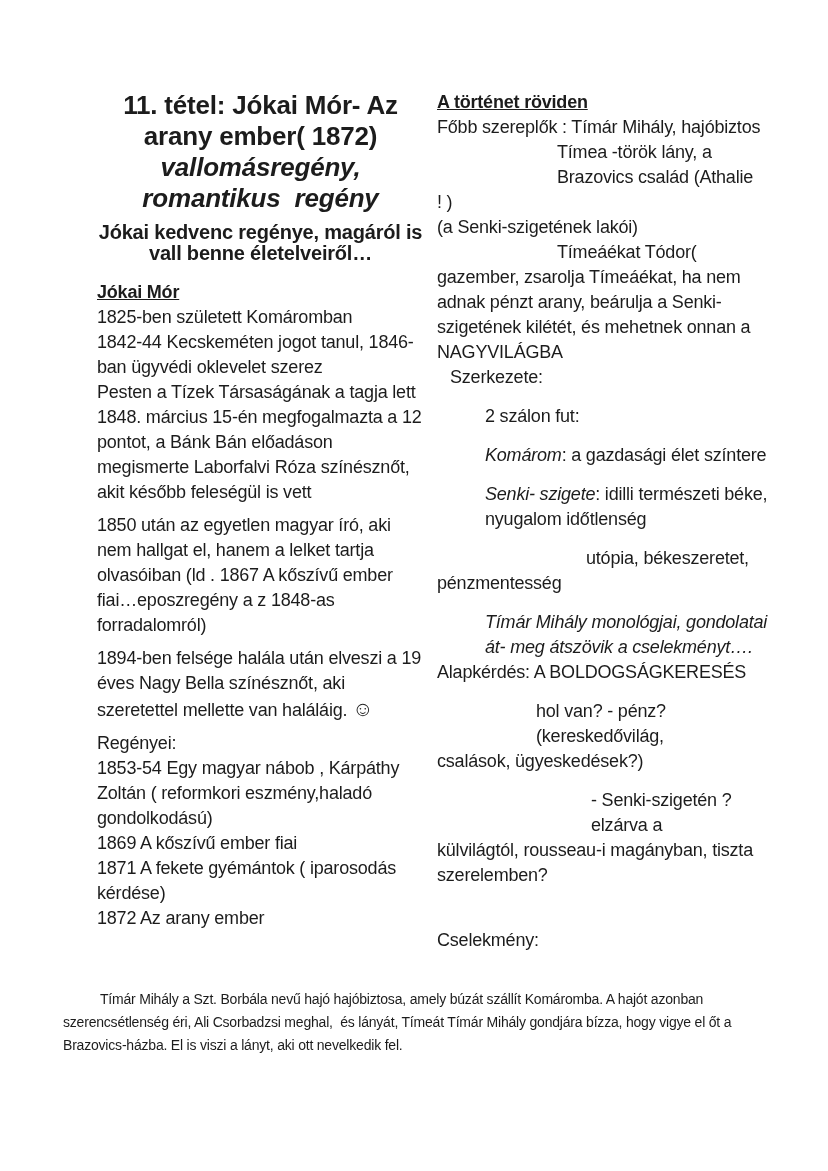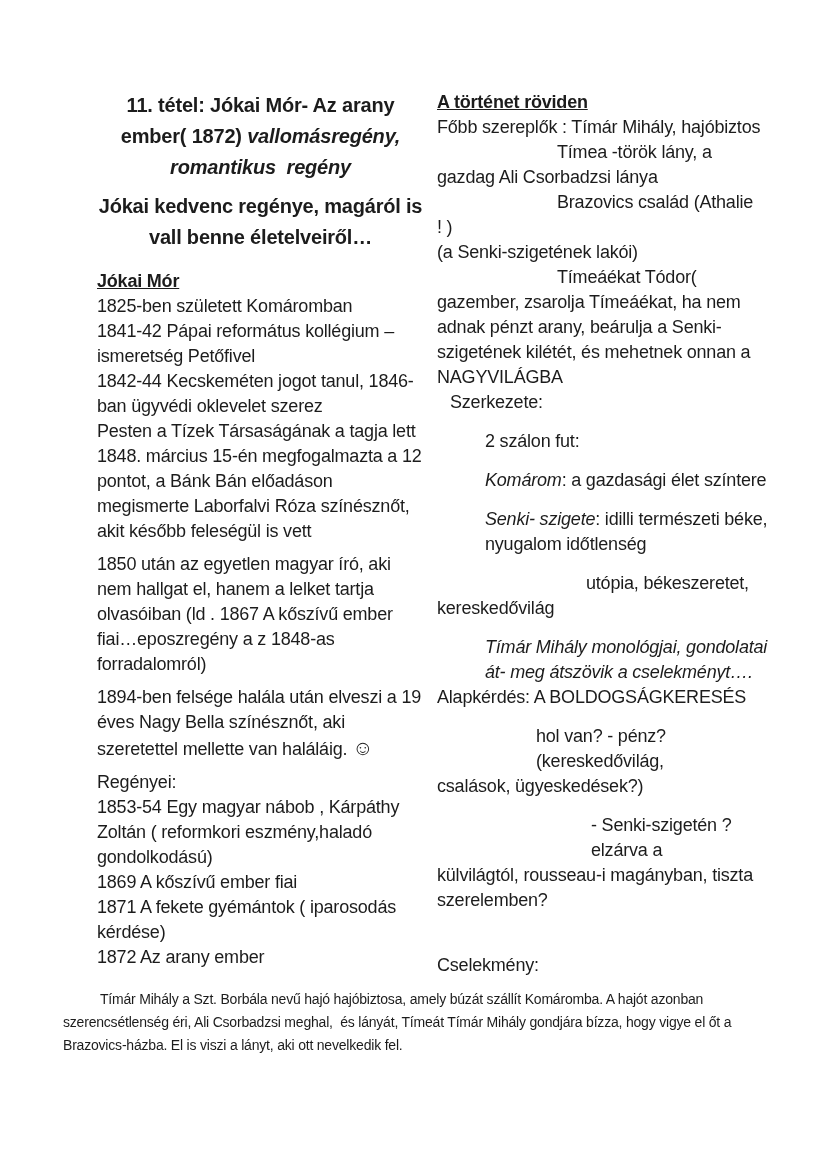--- a/index.html
+++ b/index.html
@@ -13,26 +13,26 @@
     line-height:25px;
     letter-spacing:-0.2px;
     overflow:hidden;
   }
   .col-left{position:absolute;left:97px;top:90px;width:327px;}
   .col-right{position:absolute;left:437px;top:90px;width:332px;}
   .line,.para,.title,.subtitle,.h{white-space:pre-wrap;margin:0;}
   .b{font-weight:normal;}
   .i{font-style:italic;}
   .title{
-    font-weight:bold;font-size:20px;line-height:31px;
+    font-weight:bold;font-size:26px;line-height:31px;
     text-align:center;margin:0 0 8px 0;
   }
   .title .i{font-weight:bold;}
   .subtitle{
-    font-weight:bold;font-size:20px;line-height:31px;
+    font-weight:bold;font-size:20px;line-height:21px;
     text-align:center;margin:0 0 16px 0;
   }
   .h{font-weight:bold;text-decoration:underline;font-size:18px;}
   .mt8{margin-top:8px;}
   .mt14{margin-top:14px;margin-left:48px;}
   .ind13{padding-left:13px;}
   .ind51{padding-left:51px;}
   .ind101{padding-left:101px;}
   .ind106{padding-left:106px;}
   .ind120{padding-left:120px;}
@@ -51,21 +51,20 @@
 
   <section class="col-left">
     <p class="title"><span>11. tétel: Jókai Mór- Az arany ember( 1872) </span><span class="i">vallomásregény, romantikus  regény</span></p>
 
     <p class="subtitle">Jókai kedvenc regénye, magáról is vall benne életelveiről…</p>
 
     <p class="h">Jókai Mór</p>
 
     <div>
       <div class="line">1825-ben született Komáromban</div>
-      <div class="line">1841-42 Pápai református kollégium – ismeretség Petőfivel</div>
       <div class="line">1842-44 Kecskeméten jogot tanul, 1846-ban ügyvédi oklevelet szerez</div>
       <div class="line">Pesten a Tízek Társaságának a tagja lett</div>
       <div class="line"><span>1848. március 15-én megfogalmazta a 12 pontot, a Bánk Bán előadáson megismerte </span><span class="b">Laborfalvi Róza színésznőt,</span><span>  akit később feleségül is vett</span></div>
     </div>
 
     <p class="para mt8">1850 után az egyetlen magyar író, aki nem hallgat el, hanem a lelket tartja olvasóiban (ld . 1867 A kőszívű ember fiai…eposzregény a z 1848-as forradalomról)</p>
 
     <p class="para mt8"><span>1894-ben felsége halála után elveszi a 19 éves Nagy Bella színésznőt, aki szeretettel mellette van haláláig. </span><span class="smiley">☺</span></p>
 
     <p class="para b mt8">Regényei:</p>
@@ -77,38 +76,37 @@
       <div class="line">1872 Az arany ember</div>
     </div>
   </section>
 
   <section class="col-right">
     <p class="h">A történet röviden</p>
 
     <div>
       <div class="line">Főbb szereplők : Tímár Mihály, hajóbiztos</div>
       <div class="line ind120">Tímea -török lány, a</div>
-      <div class="line">gazdag Ali Csorbadzsi lánya</div>
       <div class="line ind120">Brazovics család (Athalie</div>
       <div class="line">! )</div>
       <div class="line"><span>(a </span><span class="b">Senki-szigetének</span><span> lakói)</span></div>
       <div class="line ind120">Tímeáékat Tódor(</div>
       <div class="line">gazember, zsarolja Tímeáékat, ha nem adnak pénzt arany, beárulja a Senki-szigetének kilétét, és mehetnek onnan a NAGYVILÁGBA</div>
     </div>
 
     <div class="line b ind13">Szerkezete:</div>
 
     <div class="line b mt14">2 szálon fut:</div>
 
     <p class="para mt14"><span class="i">Komárom</span><span>: a gazdasági élet színtere</span></p>
 
     <p class="para mt14"><span class="i">Senki- szigete</span><span>: idilli természeti béke, nyugalom időtlenség</span></p>
 
     <div class="line ind101 mt14">utópia, békeszeretet,</div>
-    <div class="line">kereskedővilág</div>
+    <div class="line">pénzmentesség</div>
 
     <p class="para i mt14">Tímár Mihály monológjai, gondolatai át- meg átszövik a cselekményt….</p>
 
     <div class="line b">Alapkérdés: A BOLDOGSÁGKERESÉS</div>
 
     <div class="line ind51 mt14">hol van? - pénz? (kereskedővilág,</div>
     <div class="line">csalások, ügyeskedések?)</div>
 
     <div class="line ind106 mt14">- Senki-szigetén ? elzárva a</div>
     <div class="line">külvilágtól, rousseau-i magányban, tiszta</div>

